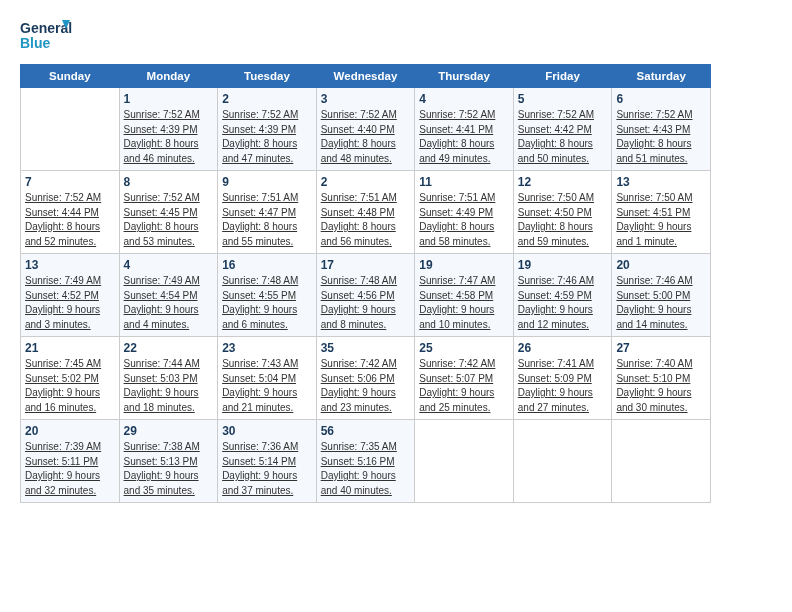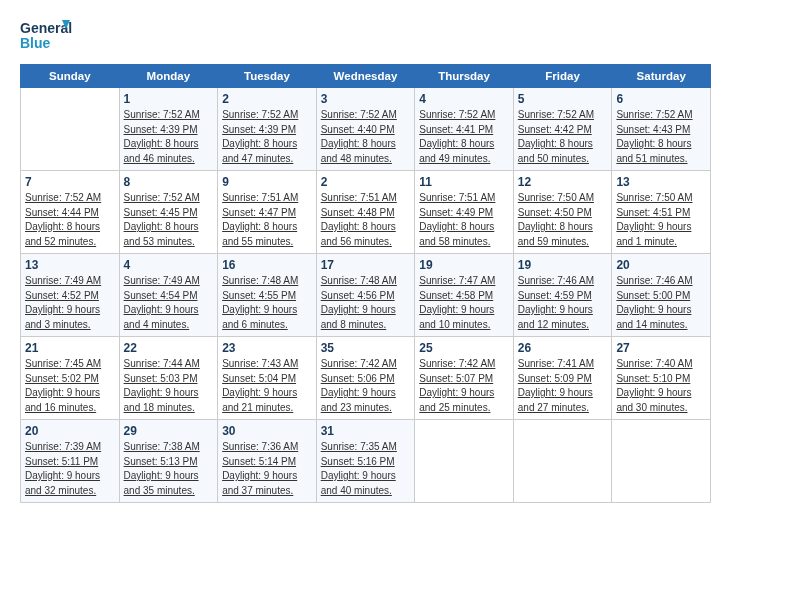--- a/index.html
+++ b/index.html
@@ -147,20 +147,20 @@
           <td><span class="day-num">23</span><span class="day-info">Sunrise: 7:43 AM<br>Sunset: 5:04 PM<br>Daylight: 9 hours<br>and 21 minutes.</span></td>
           <td><span class="day-num">35</span><span class="day-info">Sunrise: 7:42 AM<br>Sunset: 5:06 PM<br>Daylight: 9 hours<br>and 23 minutes.</span></td>
           <td><span class="day-num">25</span><span class="day-info">Sunrise: 7:42 AM<br>Sunset: 5:07 PM<br>Daylight: 9 hours<br>and 25 minutes.</span></td>
           <td><span class="day-num">26</span><span class="day-info">Sunrise: 7:41 AM<br>Sunset: 5:09 PM<br>Daylight: 9 hours<br>and 27 minutes.</span></td>
           <td><span class="day-num">27</span><span class="day-info">Sunrise: 7:40 AM<br>Sunset: 5:10 PM<br>Daylight: 9 hours<br>and 30 minutes.</span></td>
         </tr>
         <tr>
           <td><span class="day-num">20</span><span class="day-info">Sunrise: 7:39 AM<br>Sunset: 5:11 PM<br>Daylight: 9 hours<br>and 32 minutes.</span></td>
           <td><span class="day-num">29</span><span class="day-info">Sunrise: 7:38 AM<br>Sunset: 5:13 PM<br>Daylight: 9 hours<br>and 35 minutes.</span></td>
           <td><span class="day-num">30</span><span class="day-info">Sunrise: 7:36 AM<br>Sunset: 5:14 PM<br>Daylight: 9 hours<br>and 37 minutes.</span></td>
-          <td><span class="day-num">31</span><span class="day-info">Sunrise: 7:35 AM<br>Sunset: 5:16 PM<br>Daylight: 9 hours<br>and 40 minutes.</span></td>
+          <td><span class="day-num">56</span><span class="day-info">Sunrise: 7:35 AM<br>Sunset: 5:16 PM<br>Daylight: 9 hours<br>and 40 minutes.</span></td>
           <td class="empty-cell"></td>
           <td class="empty-cell"></td>
           <td class="empty-cell"></td>
         </tr>
       </tbody>
   </table>
 </div>
 
 </body></html>

